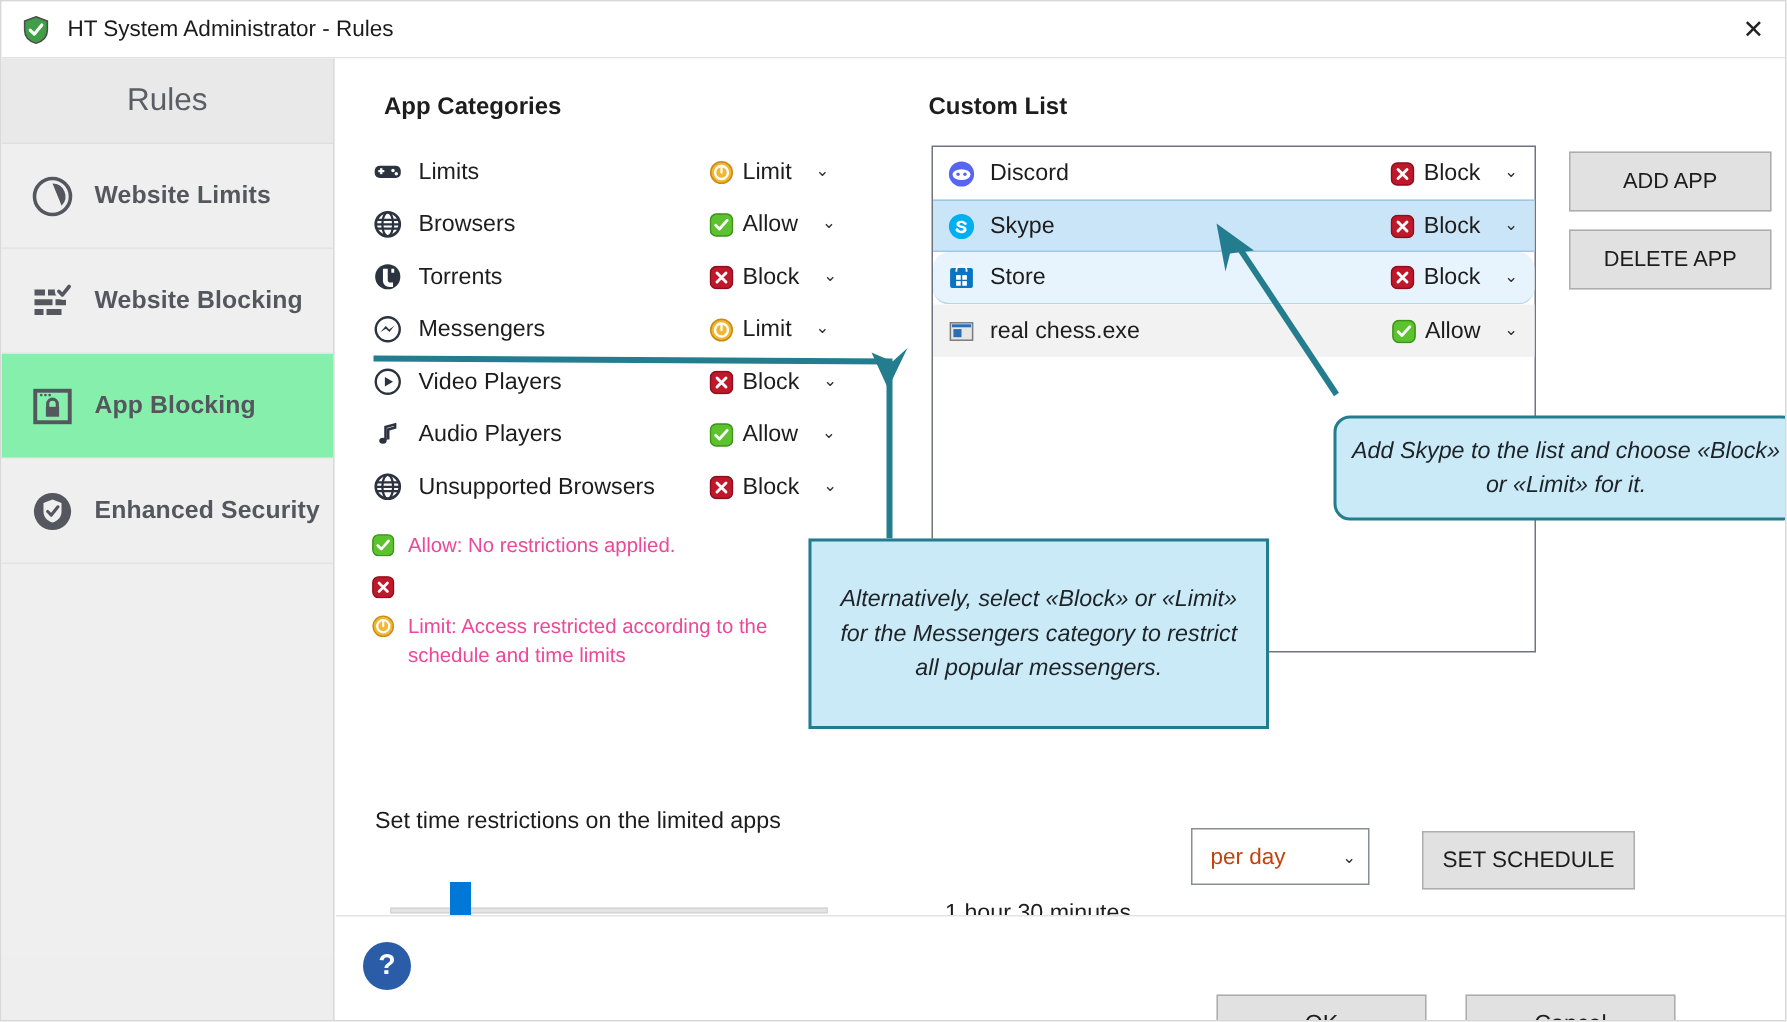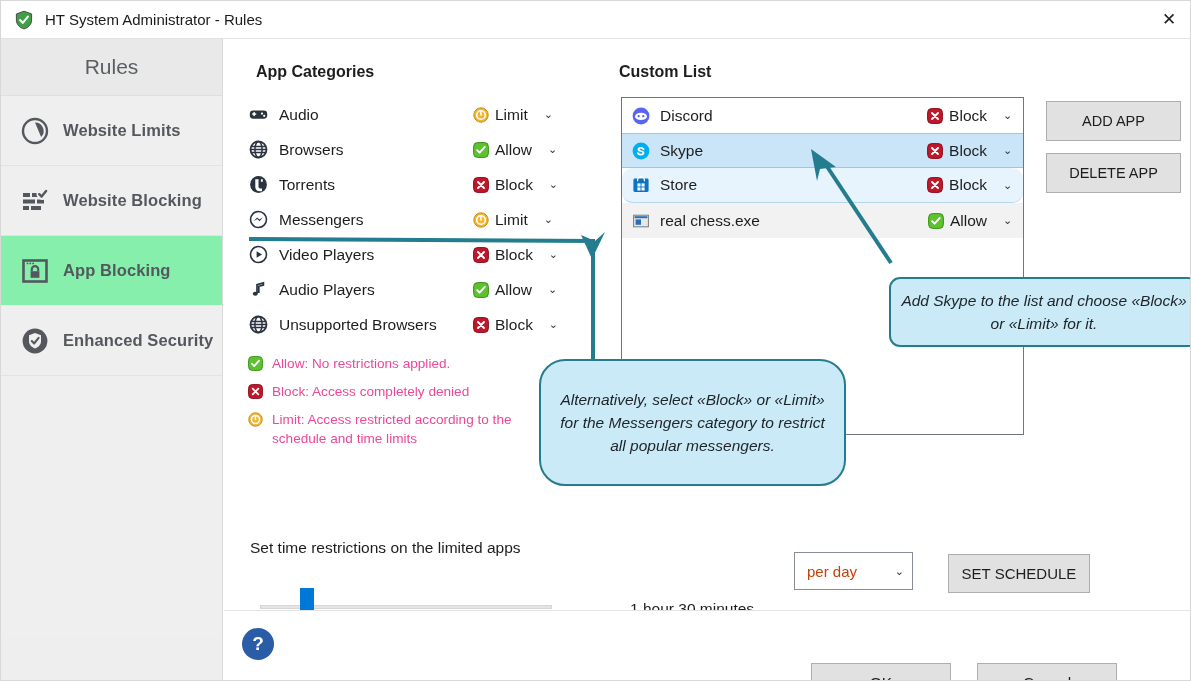--- a/index.html
+++ b/index.html
@@ -152,21 +152,21 @@
   
   .callout {
     position:absolute;
     background:#cbeaf7; border:2px solid #247d8e;
     color:#1d2326; font-style:italic; font-size:15.5px;
     text-align:center; line-height:23px;
     display:flex; align-items:center; justify-content:center;
     padding:6px 10px;
   }
   #callout-skype { left:888px; top:276px; width:310px; height:70px;border-radius:11px; }
-  #callout-messengers { left:538px; top:358px; width:307px; height:127px;border-radius:26px; }
+  #callout-messengers { left:538px; top:358px; width:307px; height:127px; }
 
   .ann-svg { position:absolute; left:0; top:0; width:1191px; height:681px; pointer-events:none; }
 </style>
 </head>
 <body>
 
 <div id="app">
 
   <div class="titlebar">
     <span class="tb-icon">
@@ -246,21 +246,21 @@
       <div class="cat-row">
         <span class="cat-ico">
           <svg viewBox="0 0 19 19" width="19" height="19">
             <rect x="0.8" y="5.5" width="17.4" height="8.2" rx="3.4" fill="#2c3340"></rect>
             <rect x="3.2" y="8.3" width="4" height="1.5" fill="#fff"></rect>
             <rect x="4.4" y="7.1" width="1.5" height="4" fill="#fff"></rect>
             <circle cx="13" cy="8.6" r="1.15" fill="#fff"></circle>
             <circle cx="15.2" cy="10.8" r="1.15" fill="#fff"></circle>
           </svg>
         </span>
-        <span class="cat-name">Audio</span>
+        <span class="cat-name">Limits</span>
         <span class="state">
           <span class="state-ico">
             <svg viewBox="0 0 16 16" width="16" height="16">
               <circle cx="8" cy="8" r="7.2" fill="#f2b632" stroke="#c98b12" stroke-width="1"></circle>
               <circle cx="8" cy="8" r="4.3" fill="none" stroke="#fff" stroke-width="1.6"></circle>
               <path d="M8 8 L8 4.6" stroke="#fff" stroke-width="1.5" stroke-linecap="round"></path>
             </svg>
           </span>
           <span class="state-text">Limit</span>
           <span class="chev">⌄</span>
@@ -401,21 +401,20 @@
         </span>
         <span class="leg-text">Allow: No restrictions applied.</span>
       </div>
       <div class="leg-row">
         <span class="leg-ico">
           <svg viewBox="0 0 16 16" width="15" height="15">
             <rect x="0.6" y="0.6" width="14.8" height="14.8" rx="4" fill="#c0182b" stroke="#8d0d1d" stroke-width="1"></rect>
             <path d="M5 5 L11 11 M11 5 L5 11" stroke="#fff" stroke-width="1.9" stroke-linecap="round"></path>
           </svg>
         </span>
-        <span class="leg-text">Block: Access completely denied</span>
       </div>
       <div class="leg-row">
         <span class="leg-ico">
           <svg viewBox="0 0 16 16" width="15" height="15">
             <circle cx="8" cy="8" r="7.2" fill="#f2b632" stroke="#c98b12" stroke-width="1"></circle>
             <circle cx="8" cy="8" r="4.3" fill="none" stroke="#fff" stroke-width="1.6"></circle>
             <path d="M8 8 L8 4.6" stroke="#fff" stroke-width="1.5" stroke-linecap="round"></path>
           </svg>
         </span>
         <span class="leg-text" style="max-width:248px;display:inline-block;">Limit: Access restricted according to the schedule and time limits</span>

